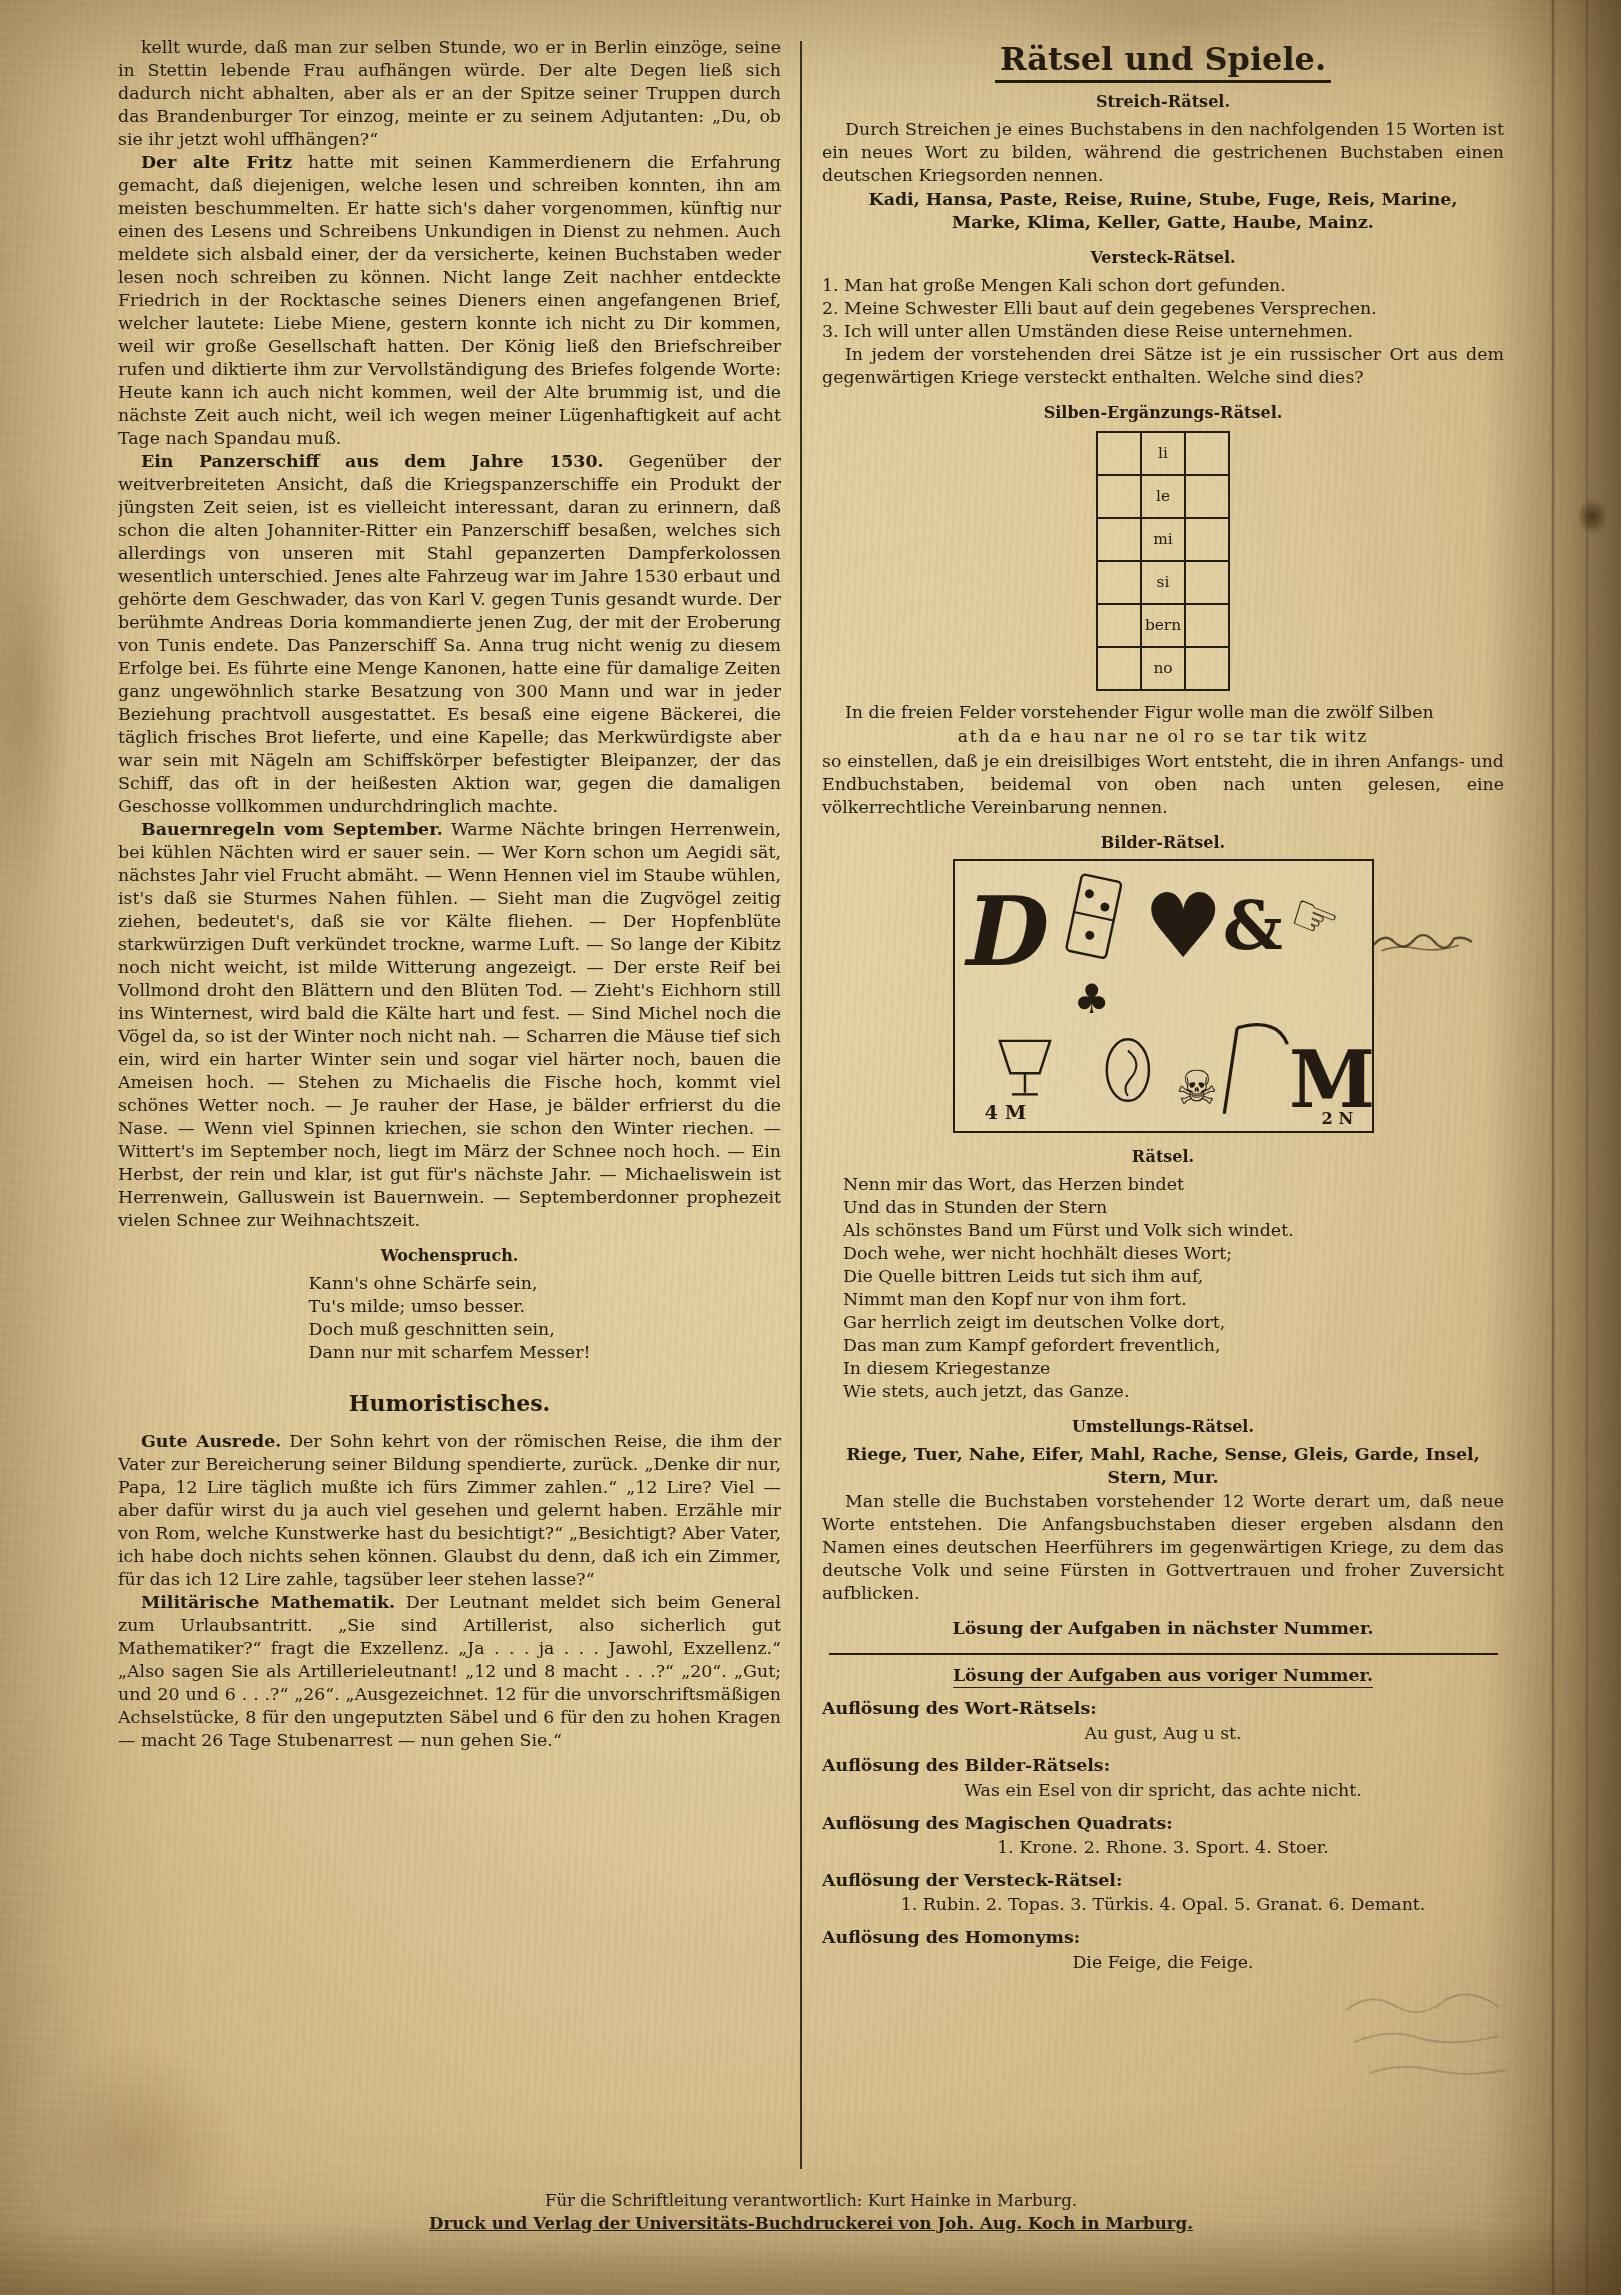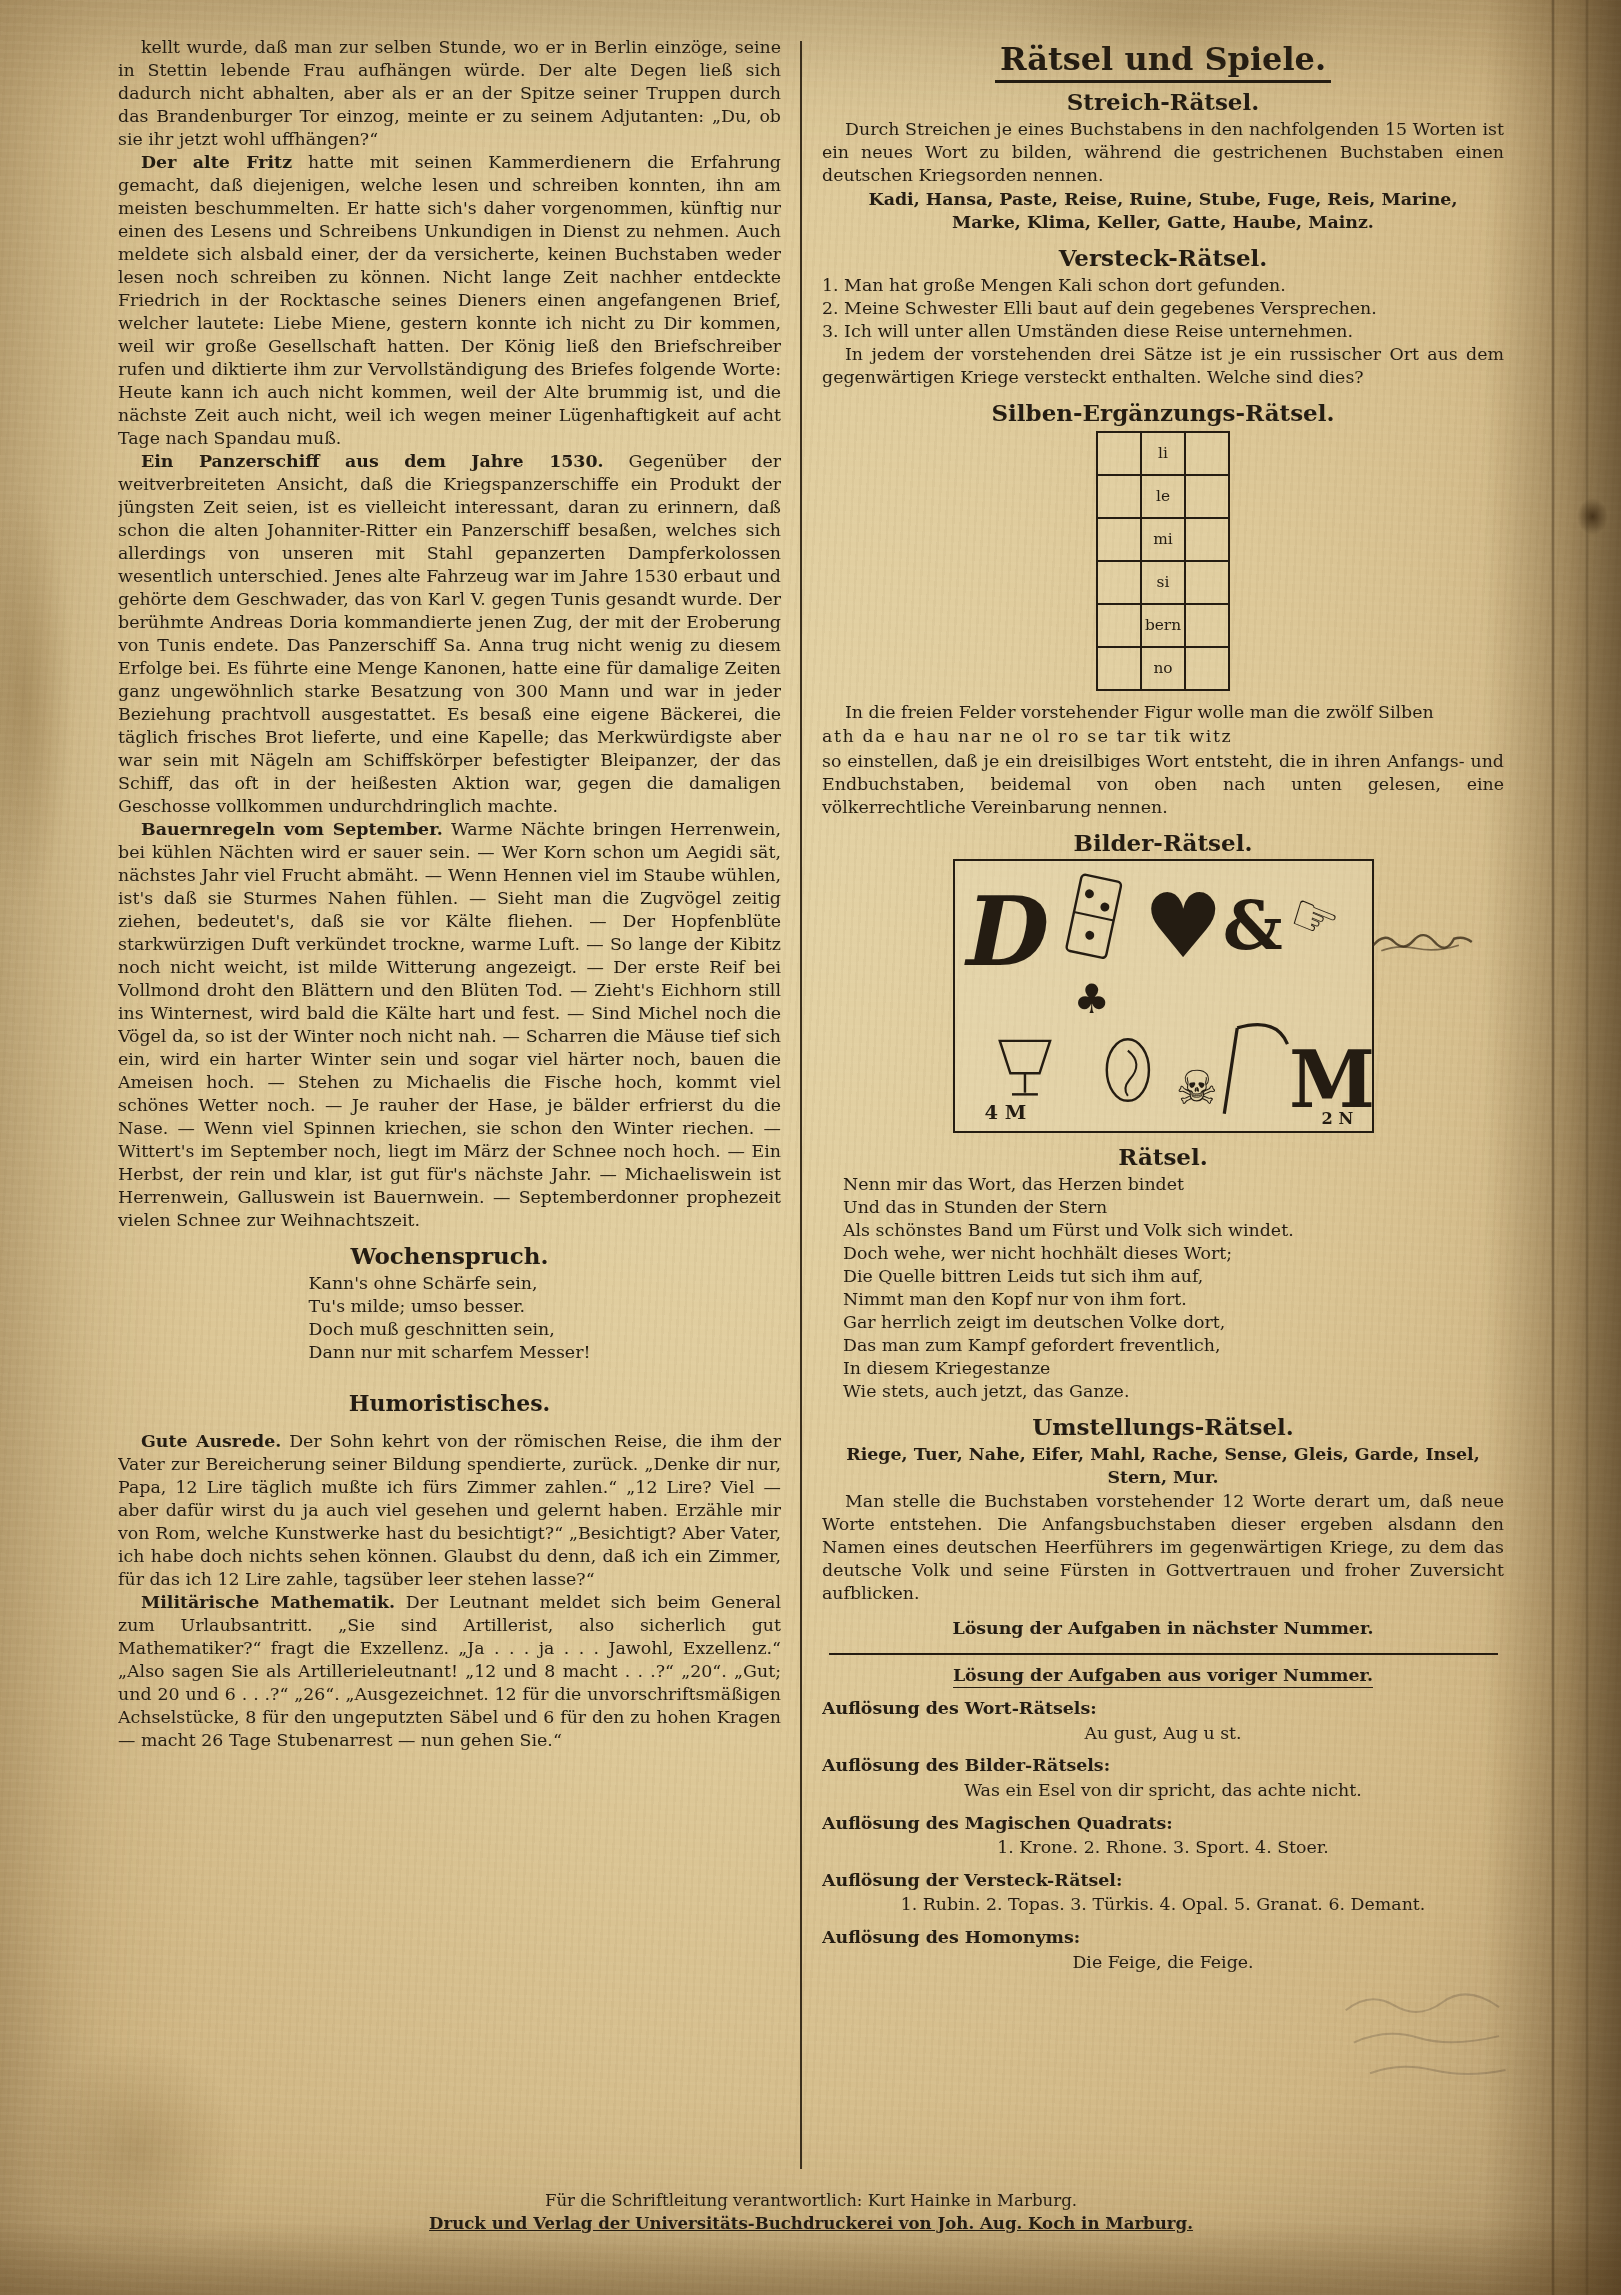--- a/index.html
+++ b/index.html
@@ -47,27 +47,27 @@
   .center{text-align:center;}
   .bold{font-weight:bold;}
   h1.main-title{
     margin:0 0 8px;text-align:center;font-size:32px;line-height:37px;font-weight:bold;
   }
   h1.main-title span{border-bottom:3.2px solid #241c12;padding:0 4.9px 2.4px;}
   h2.big-head{
     margin:24px 0 11.3px;text-align:center;font-size:22px;line-height:31px;font-weight:bold;
   }
   h3.sec{
-    margin:13px 0 5.7px;text-align:center;font-size:23px;line-height:21px;font-weight:bold;
+    margin:13px 0 5.7px;text-align:center;font-size:16px;line-height:21px;font-weight:bold;
   }
   .poem{width:max-content;margin:4.9px auto;text-align:left;}
   .poem-left{margin:3.2px 0 4.9px 21px;text-align:left;}
   .poem div{text-indent:0;}
   .words{margin:1.6px 14.6px;text-align:center;font-weight:bold;}
-  .syll-line{margin:1.6px 0;letter-spacing:1.6px;}
+  .syll-line{margin:1.6px 0;text-align:center;letter-spacing:1.6px;}
   .grid{
     display:grid;grid-template-columns:repeat(3,44px);
     border:1.6px solid #241c12;width:max-content;margin:8px auto 9.7px;
     background:rgba(235,222,185,.25);
   }
   .cell{
     border:0.8px solid #241c12;height:41px;
     display:flex;align-items:center;justify-content:center;font-size:15.4px;
   }
   .bilder-frame{

